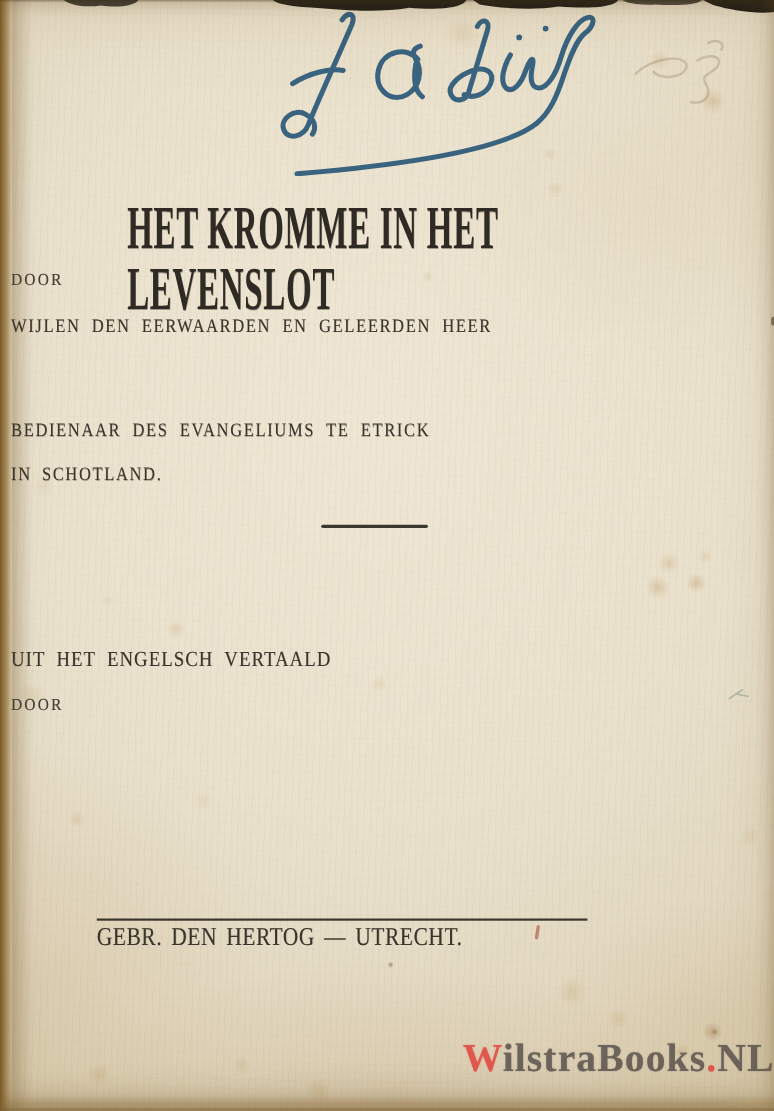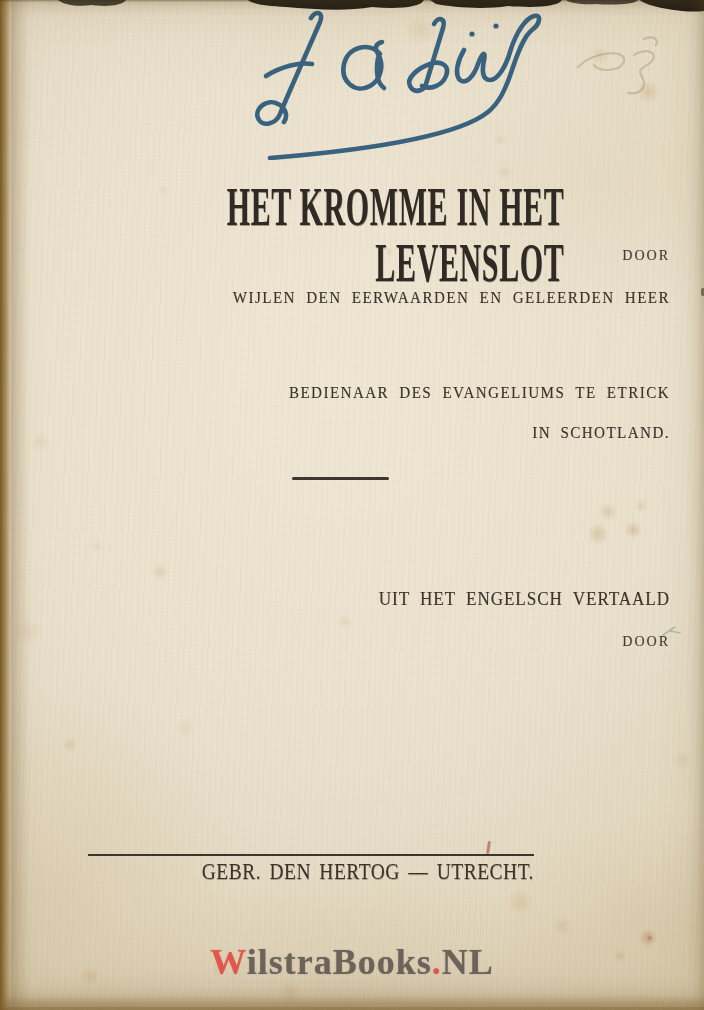--- a/index.html
+++ b/index.html
@@ -85,46 +85,46 @@
     position:absolute;left:0;bottom:0;width:704px;height:14px;
     background:linear-gradient(0deg,rgba(150,122,72,.55) 0 3px,rgba(165,138,88,.30) 3px 7px,rgba(165,138,88,0));
   }
   .edge-dot{
     position:absolute;right:0;top:288px;width:3px;height:8px;
     background:rgba(60,50,35,.6);border-radius:2px 0 0 2px;
   }
   
   .content{
     position:absolute;left:10px;right:34px;top:0;bottom:0;
-    text-align:right;color:#3a342b;padding-left:21px;
+    text-align:left;color:#3a342b;padding-left:21px;
   }
   .line{position:absolute;left:0;width:100%;line-height:1;transform-origin:50% 0;
         text-shadow:0.4px 0.3px 0 rgba(60,52,40,.35);}
   .title-line{top:180px;font-size:44px;font-weight:bold;letter-spacing:1px;
         color:#2f2a23;transform:scale(.68,1.26);text-shadow:0.6px 0.6px 0 rgba(47,42,35,.4);}
   .byline1{top:248px;font-size:14px;letter-spacing:2px;transform:scaleY(1.1);color:#443e34;}
   .honorific{top:289px;font-size:15px;letter-spacing:1.5px;word-spacing:5px;transform:scaleY(1.15);}
   .author-line{top:325px;font-size:30px;letter-spacing:1.5px;word-spacing:4px;color:#37322a;}
   .role1{top:384px;font-size:15px;letter-spacing:1.5px;word-spacing:5px;transform:scaleY(1.15);}
   .role2{top:424px;font-size:15px;letter-spacing:1.5px;word-spacing:4px;transform:scaleY(1.15);}
   .rule-short{position:absolute;top:477px;left:50%;width:97px;height:2.6px;margin-left:-48px;
         background:#3c372e;border-radius:2px;}
   .translated{top:589px;font-size:17px;letter-spacing:1px;word-spacing:5px;transform:scaleY(1.15);}
   .byline2{top:634px;font-size:14px;letter-spacing:2px;transform:scaleY(1.1);color:#443e34;}
   .translator-line{top:671px;font-size:27px;font-weight:bold;letter-spacing:.5px;word-spacing:4px;color:#34302a;}
   .publisher-block{
-    position:absolute;left:88px;top:854px;width:446px;
-    border-top:2.5px solid #3b362d;text-align:right;color:#3a342b;
+    position:absolute;left:88px;top:835px;width:446px;
+    border-top:2.5px solid #3b362d;text-align:left;color:#3a342b;
   }
   .publisher-line{display:block;margin-top:4px;font-size:19.5px;letter-spacing:.5px;word-spacing:3px;
         line-height:1;transform:scaleY(1.2);transform-origin:50% 0;
         text-shadow:0.4px 0.3px 0 rgba(60,52,40,.35);}
   
   .watermark{
-    position:absolute;left:0;right:0;top:944px;text-align:center;
+    position:absolute;left:0;right:0;top:944px;text-align:right;
     font-size:36px;font-weight:bold;letter-spacing:1px;line-height:1;
     color:rgba(104,96,87,.92);
     text-shadow:0 0 1.2px rgba(120,110,100,.7);
   }
   .wm-accent{color:rgba(224,84,75,.95);text-shadow:0 0 1.2px rgba(224,100,90,.6);}
   
   .signature{position:absolute;left:248px;top:2px;width:300px;height:158px;}
   .stamp{position:absolute;left:560px;top:25px;width:110px;height:78px;opacity:.8;}
   .red-speck{
     position:absolute;left:487px;top:841px;width:3px;height:13px;

